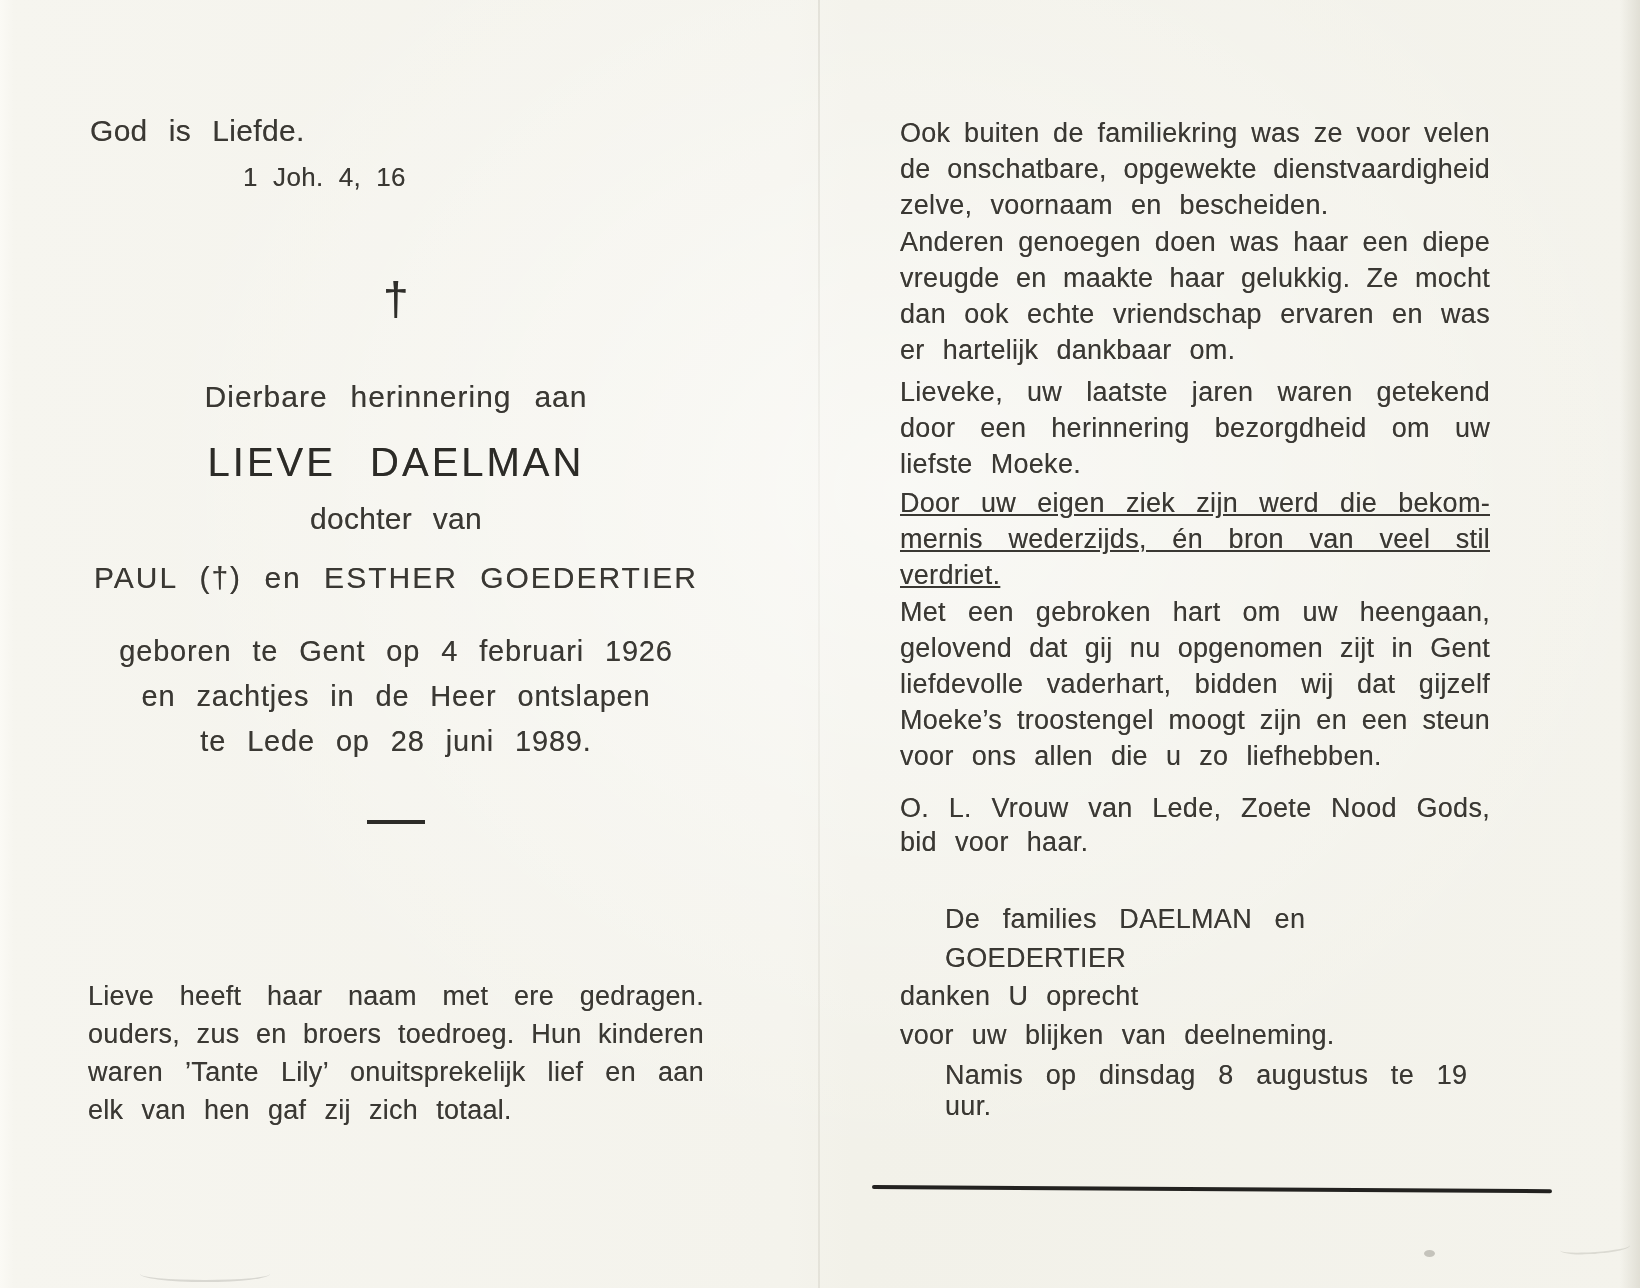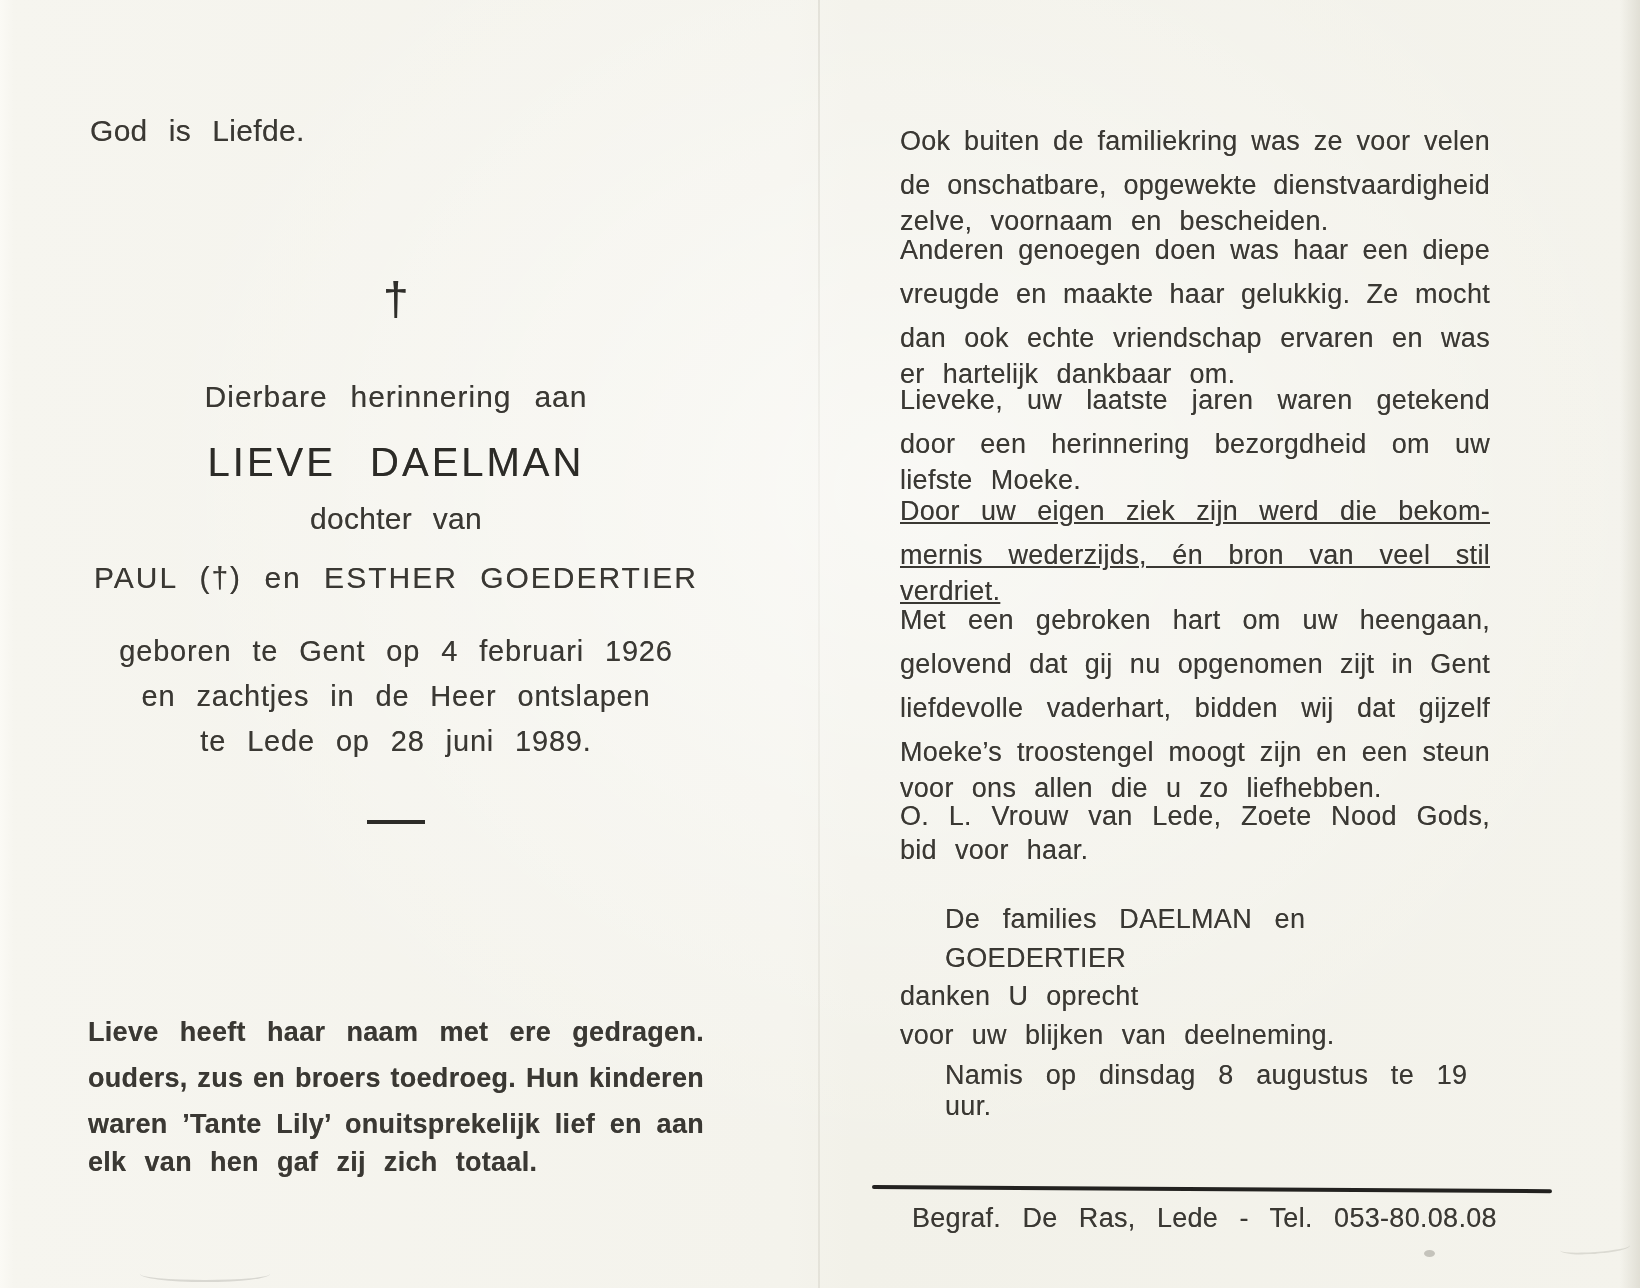--- a/index.html
+++ b/index.html
@@ -30,56 +30,57 @@
   
   .quote     { top:114px; left:2px; font-size:30px; word-spacing:0.42em; }
   .quote-ref { top:162px; left:155px; font-size:26px; word-spacing:0.30em; }
   .cross     { top:272px; text-align:center; font-size:46px; font-weight:400; color:#2f2e2a; }
   .intro     { top:380px; text-align:center; font-size:30px; word-spacing:0.45em; letter-spacing:1px; }
   .name      { top:440px; text-align:center; font-size:40px; font-weight:400; letter-spacing:3px; word-spacing:20px; color:#2c2b27; }
   .relation  { top:502px; text-align:center; font-size:30px; word-spacing:0.40em; }
   .parents   { top:561px; text-align:center; font-size:30px; letter-spacing:2px; word-spacing:0.40em; }
   .dates     { top:629px; text-align:center; font-size:29px; line-height:45px; word-spacing:0.42em; letter-spacing:0.8px; }
   .divider   { top:820px; left:50%; margin-left:-29px; width:58px; height:4px; background:#2d2c28; }
-  .tribute   { top:1005px; font-size:27px; line-height:38px;font-weight:bold; }
+  .tribute   { top:977px; font-size:27px; line-height:38px; }
 
   
   .para { font-size:27px; line-height:36px; }
   .p1 { top:115px; }
   .p2 { top:224px; }
   .p3 { top:374px; }
   .p4 { top:485px;text-decoration:underline; }
   .p5 { top:594px; }
   .prayer { top:791px; font-size:27px; line-height:34px; }
   .ack    { top:900px; font-size:27px; line-height:38.5px; }
   .mass   { top:1060px; font-size:27px; }
   .rule   { top:1185px; left:-28px; width:680px; height:4px; background:#232220; transform:rotate(0.35deg); transform-origin:left center; border-radius:2px; }
   .footer { top:1203px; left:12px; width:640px; font-size:27px; word-spacing:0.5em; }
 
   
-  .jl { text-align:justify; text-align-last:justify;margin-top:8px; }
+  .jl { text-align:justify; text-align-last:justify; }
   .ll { text-align:left; word-spacing:0.38em; }
   .lw { word-spacing:0.55em;margin-left:45px; }
 
   
   .smudge1 { position:absolute; left:140px; top:1266px; width:130px; height:14px; border-bottom:2px solid rgba(70,68,60,0.16); border-radius:50%; }
   .smudge2 { position:absolute; left:1560px; top:1242px; width:70px; height:10px; border-bottom:2px solid rgba(70,68,60,0.14); border-radius:50%; transform:rotate(-4deg); }
   .dotblob { position:absolute; left:1424px; top:1250px; width:11px; height:7px; border-radius:50%; background:rgba(90,86,76,0.30); }
 </style>
 </head>
 <body>
 
 <div class="scan">
 
   <div class="edge-left"></div>
   <div class="edge-right"></div>
   <div class="fold"></div>
 
   <section class="page page-left">
     <div class="blk quote ink">God is Liefde.</div>
+    <div class="blk quote-ref ink">1 Joh. 4, 16</div>
     <div class="blk cross ink">†</div>
     <div class="blk intro ink">Dierbare herinnering aan</div>
     <div class="blk name ink">LIEVE DAELMAN</div>
     <div class="blk relation ink">dochter van</div>
     <div class="blk parents ink">PAUL (†) en ESTHER GOEDERTIER</div>
     <div class="blk dates">
       <div class="ink">geboren te Gent op 4 februari 1926</div>
       <div class="ink">en zachtjes in de Heer ontslapen</div>
       <div class="ink">te Lede op 28 juni 1989.</div>
     </div>
@@ -125,20 +126,19 @@
       <div class="jl ink">O. L. Vrouw van Lede, Zoete Nood Gods,</div>
       <div class="ll ink">bid voor haar.</div>
     </div>
     <div class="blk ack">
       <div class="ll lw ink">De families DAELMAN en GOEDERTIER</div>
       <div class="ll ink">danken U oprecht</div>
       <div class="ll ink">voor uw blijken van deelneming.</div>
     </div>
     <div class="blk mass ll lw ink">Namis op dinsdag 8 augustus te 19 uur.</div>
     <div class="blk rule"></div>
-    <div class="blk footer ink">Begraf. De Ras, Lede - Tel. 053-80.08.08</div>
   </section>
 
   <div class="smudge1"></div>
   <div class="smudge2"></div>
   <div class="dotblob"></div>
 
 </div>
 
 </body></html>

